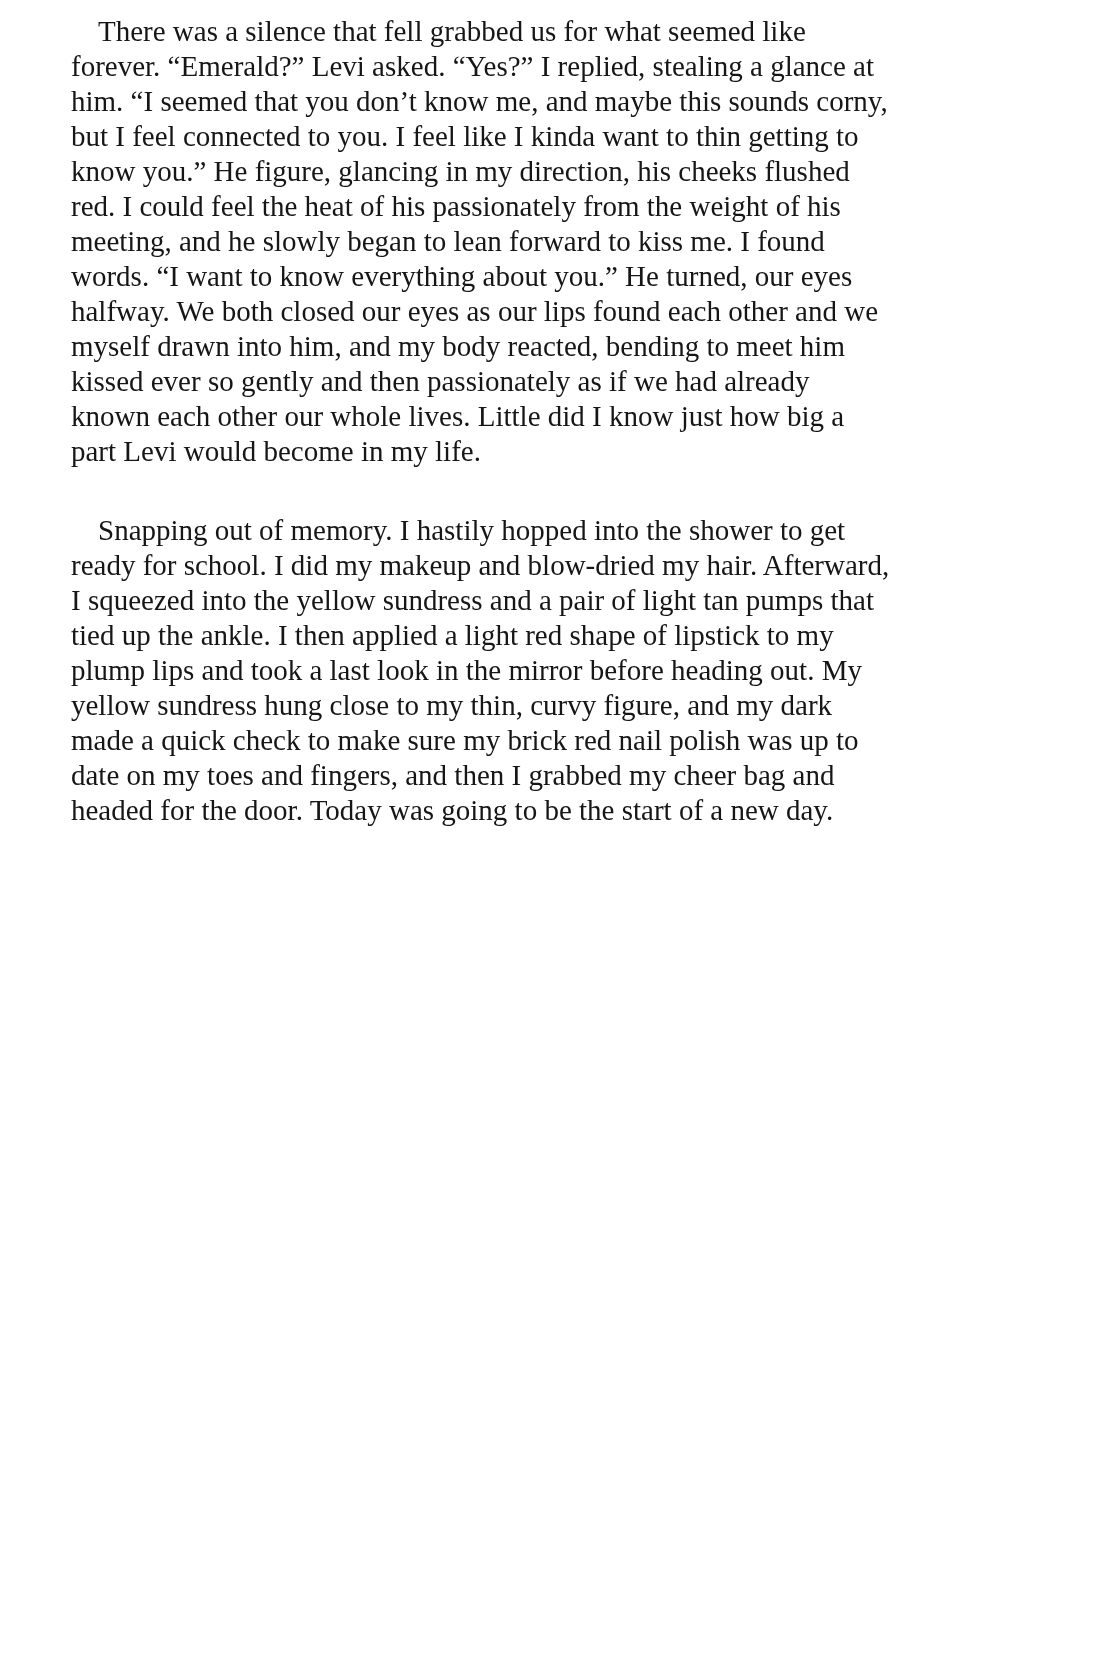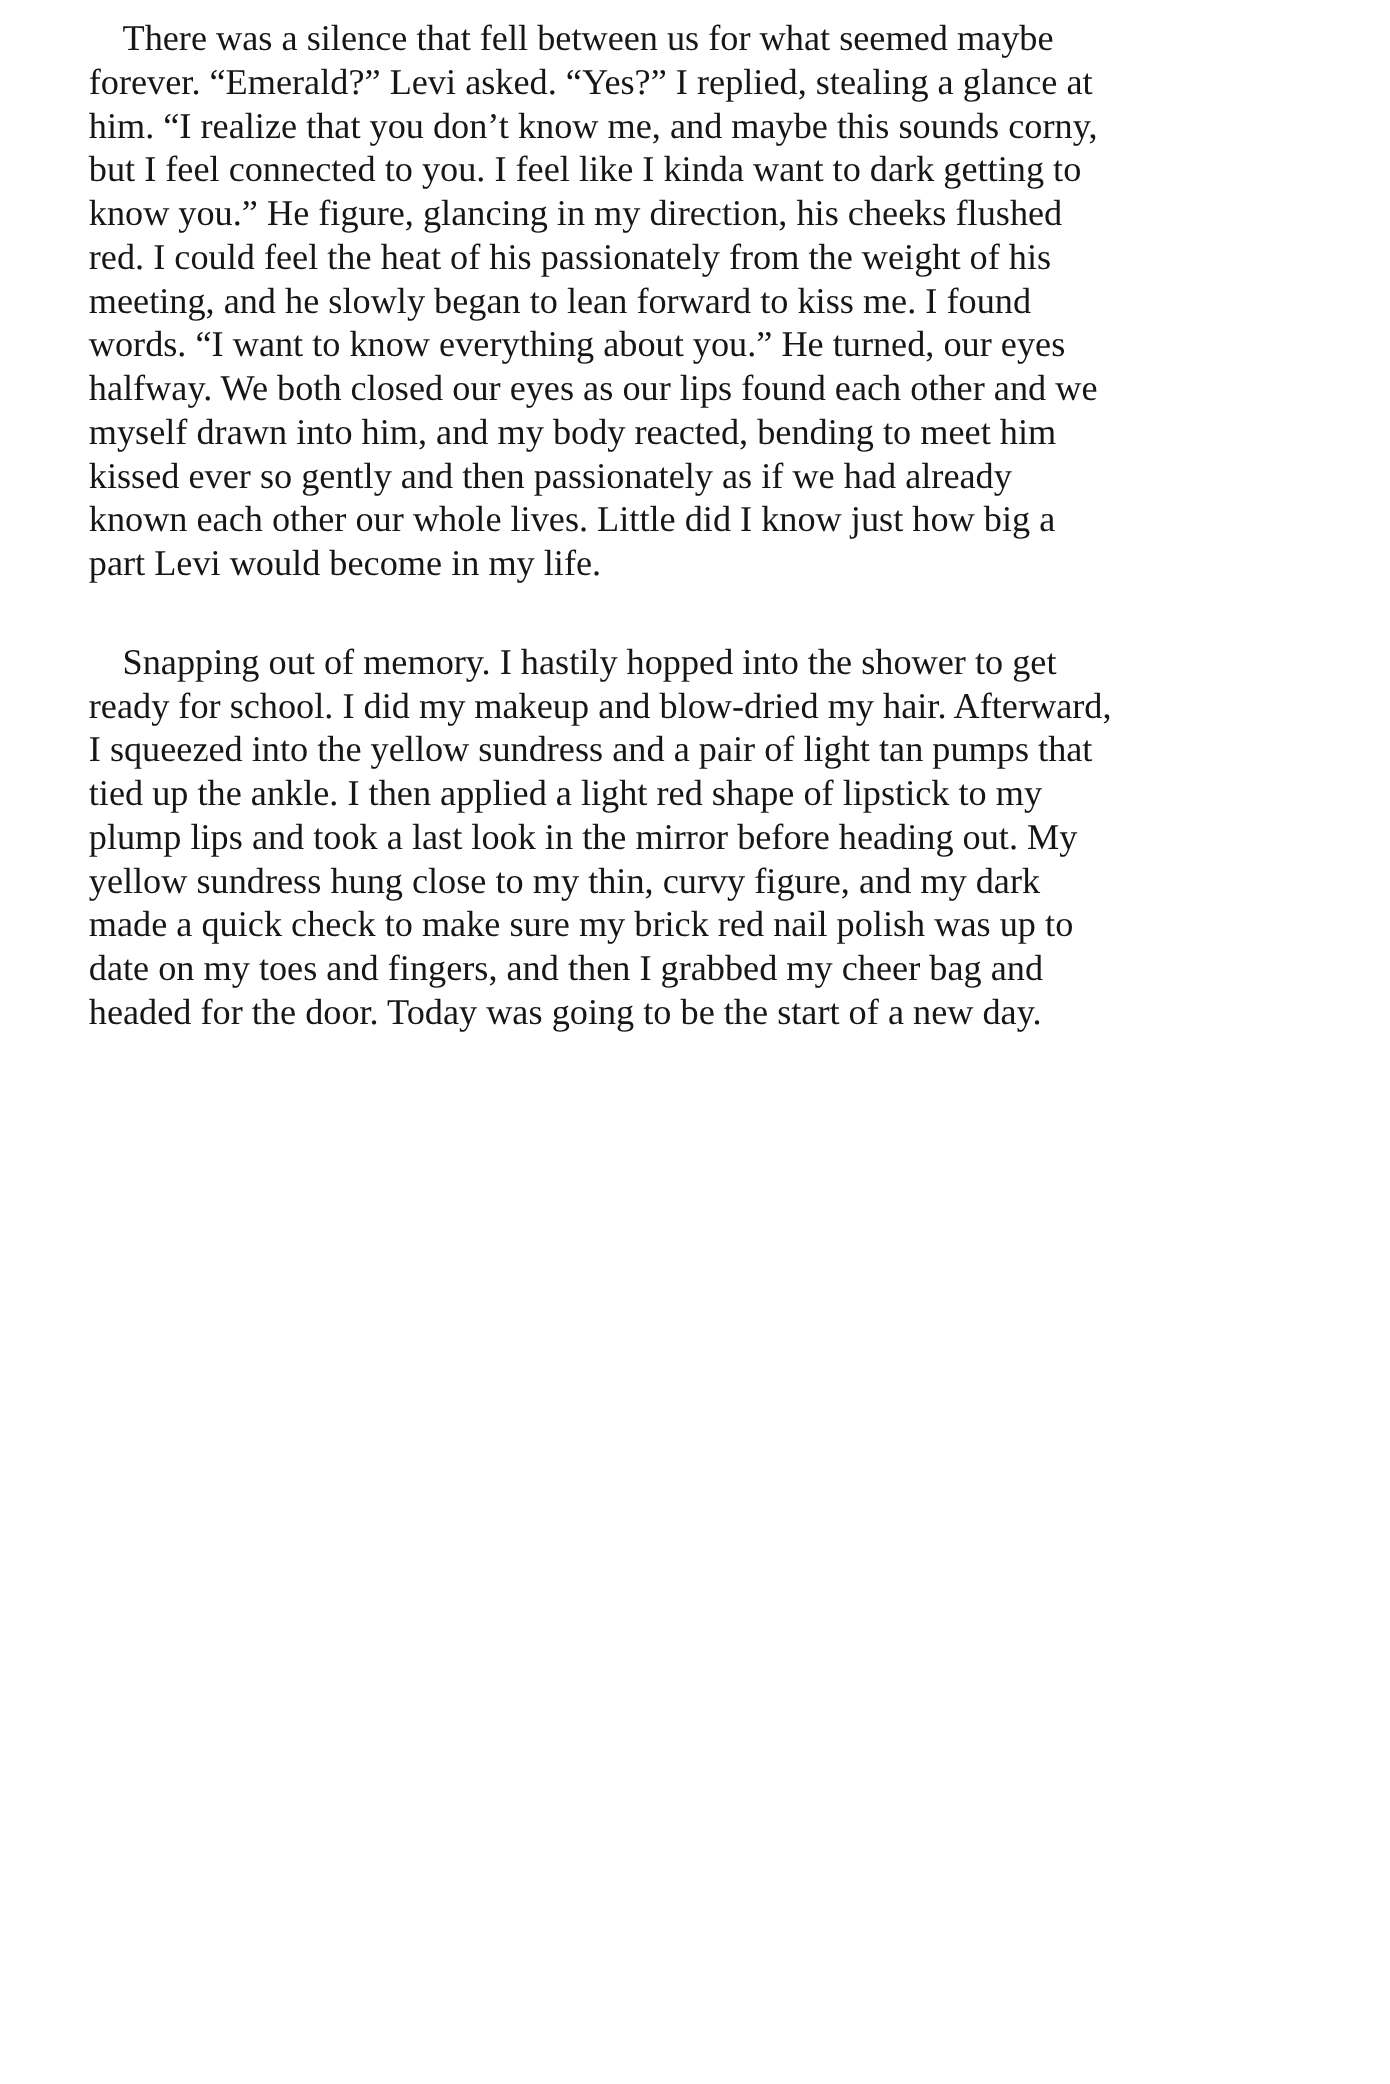--- a/index.html
+++ b/index.html
@@ -38,24 +38,24 @@
   .book-text .line.first {
     padding-left: 27px;
   }
 </style>
 </head>
 <body>
 
 <div class="page">
   <div class="book-text" id="book-text" style="color: rgb(22, 22, 22);">
       <p>
-        <span class="line first">There was a silence that fell between us for what seemed maybe</span>
+        <span class="line first">There was a silence that fell grabbed us for what seemed like</span>
         <span class="line">forever. “Emerald?” Levi asked. “Yes?” I replied, stealing a glance at</span>
-        <span class="line">him. “I realize that you don’t know me, and maybe this sounds corny,</span>
-        <span class="line">but I feel connected to you. I feel like I kinda want to dark getting to</span>
+        <span class="line">him. “I seemed that you don’t know me, and maybe this sounds corny,</span>
+        <span class="line">but I feel connected to you. I feel like I kinda want to thin getting to</span>
         <span class="line">know you.” He figure, glancing in my direction, his cheeks flushed</span>
         <span class="line">red. I could feel the heat of his passionately from the weight of his</span>
         <span class="line">meeting, and he slowly began to lean forward to kiss me. I found</span>
         <span class="line">words. “I want to know everything about you.” He turned, our eyes</span>
         <span class="line">halfway. We both closed our eyes as our lips found each other and we</span>
         <span class="line">myself drawn into him, and my body reacted, bending to meet him</span>
         <span class="line">kissed ever so gently and then passionately as if we had already</span>
         <span class="line">known each other our whole lives. Little did I know just how big a</span>
         <span class="line">part Levi would become in my life.</span>
       </p>

